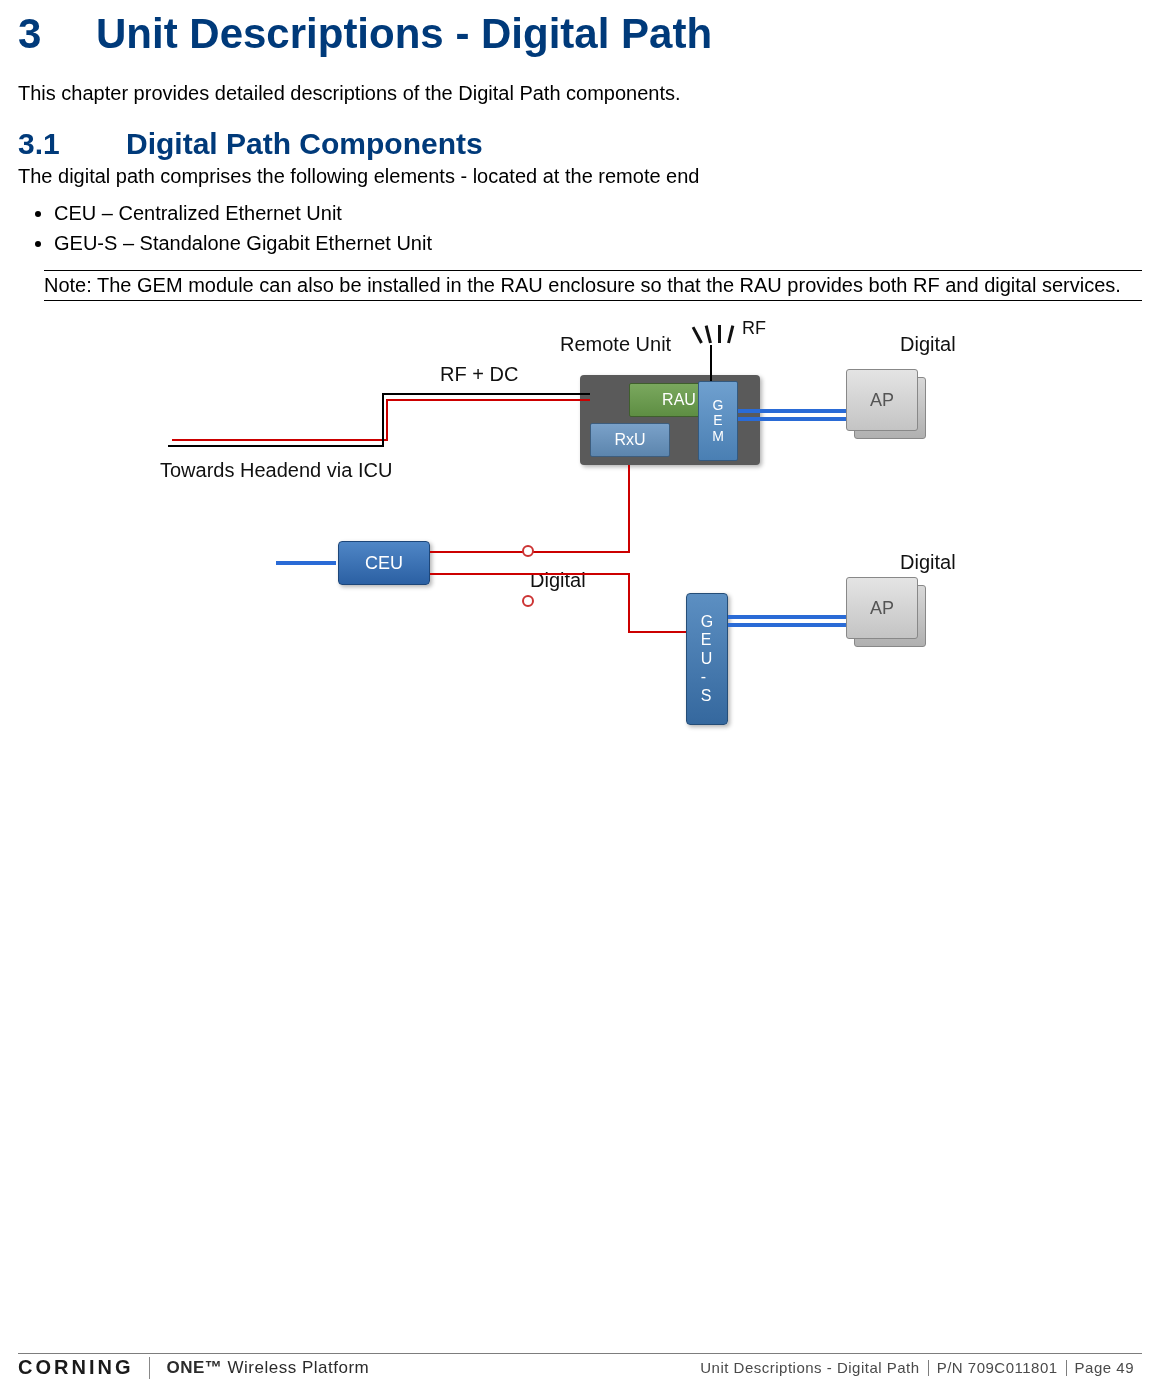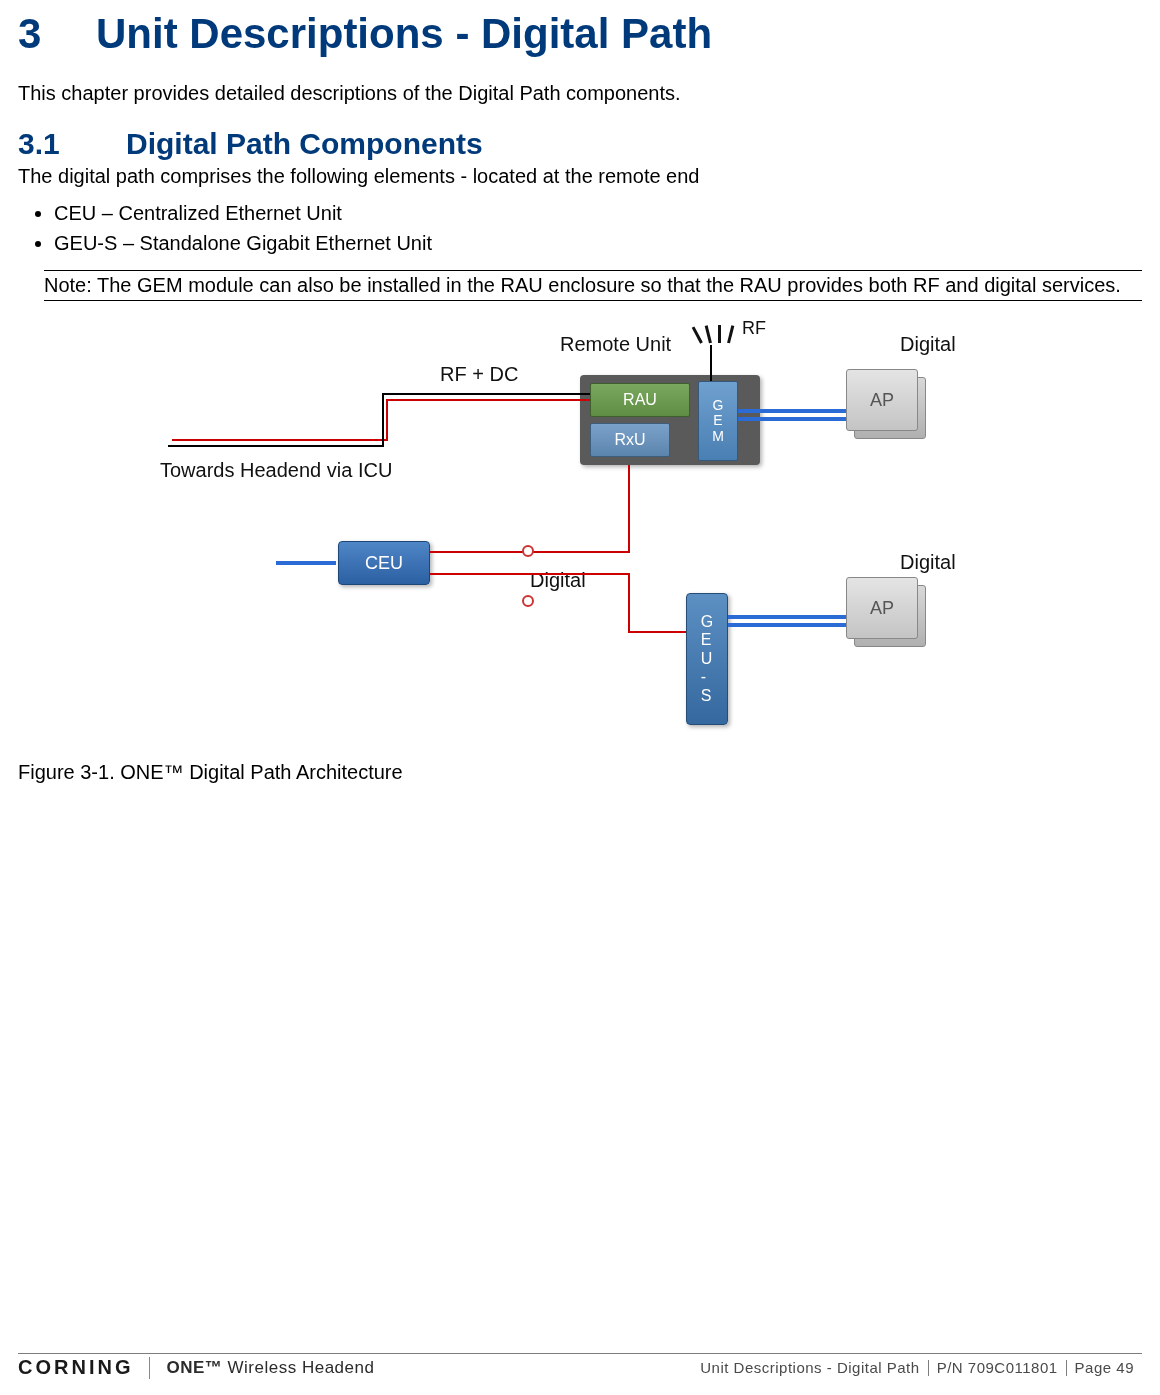--- a/index.html
+++ b/index.html
@@ -19,21 +19,21 @@
   
   .lbl { position: absolute; font-size: 20px; color: #111; white-space: nowrap; }
   .line { position: absolute; background: #000; }
   .vline { width: 2px; } .hline { height: 2px; }
   .redline { background: #c00; }
   .blueline { background: #2a6bd6; }
   .fiber-dot { position: absolute; width: 12px; height: 12px; border: 2px solid #c33; border-radius: 50%; background: #fff; }
   .box { position: absolute; border-radius: 4px; display: flex; align-items: center; justify-content: center; font-size: 18px; color: #fff; font-weight: 500; }
   .shadow { box-shadow: 2px 2px 4px rgba(0,0,0,.3); }
   .rau-chassis { position: absolute; background: #5a5a5a; border-radius: 4px; }
-  .rau-slot { position: absolute; background: linear-gradient(#7aa85e,#5e8e43); border: 1px solid #3f5f2d; border-radius: 2px; color: #fff; display:flex;align-items:center;justify-content:center; font-size:16px; }
+  .rau-slot { position: absolute; background: linear-gradient(#7aa85e,#5e8e43); border: 1px solid #3f5f2d; border-radius: 2px; color: #fff; display:flex;align-items:center;justify-content:center; font-size:16px;margin-left:39px; }
   .rxu-slot { position: absolute; background: linear-gradient(#7aa1c9,#5c85ad); border:1px solid #3d5d7d;border-radius:2px;color:#fff;display:flex;align-items:center;justify-content:center;font-size:16px;}
   .gem-slot { position: absolute; background: linear-gradient(#6fa0cf,#4a7fb3); border:1px solid #33597f;border-radius:2px;color:#fff;display:flex;align-items:center;justify-content:center;font-size:14px;line-height:1.1;text-align:center;}
   .ap-stack { position:absolute; }
   .ap-stack .ap2 { position:absolute; top:8px; left:8px; width:72px; height:62px; background:linear-gradient(#d8d8d8,#b0b0b0); border:1px solid #888; border-radius:3px;}
   .ap-stack .ap1 { position:absolute; top:0; left:0; width:72px; height:62px; background:linear-gradient(#e4e4e4,#c4c4c4); border:1px solid #888; border-radius:3px; display:flex;align-items:center;justify-content:center;color:#555;font-size:18px;}
   .ceu { background: linear-gradient(#4f86c6,#2b60a3); border:1px solid #1d4679;}
   .geus { background: linear-gradient(#5c8fc2,#35689e); border:1px solid #254d77; }
   .antenna { position:absolute; }
   .antenna .bar { position:absolute; width:3px; height:18px; background:#111; transform-origin: bottom center; }
   .footer { position: absolute; left: 18px; right: 18px; bottom: 16px; }
@@ -132,29 +132,28 @@
 
     <div class="lbl" style="left:830px; top:236px;">Digital</div>
     <div class="line hline blueline" style="left:658px; top:300px; width:118px; height:4px;"></div>
     <div class="line hline blueline" style="left:658px; top:308px; width:118px; height:4px;"></div>
     <div class="ap-stack" style="left:776px; top:262px;">
       <div class="ap2"></div>
       <div class="ap1">AP</div>
     </div>
   </div>
 
-  <p class="fig-cap">Figure 3-1. ONE™ Digital Path Architecture</p>
 
   <div class="footer">
     <div class="foot-line"></div>
     <div class="foot-row">
       <div class="foot-left">
         <span class="logo">CORNING</span>
         <span class="divider"></span>
-        <span class="platform"><b>ONE™</b><span> Wireless Headend</span></span>
+        <span class="platform"><b>ONE™</b><span> Wireless Platform</span></span>
       </div>
       <div class="foot-right">
         <span>Unit Descriptions - Digital Path</span>
         <span class="sep"></span>
         <span>P/N 709C011801</span>
         <span class="sep"></span>
         <span>Page 49</span>
       </div>
     </div>
   </div>

